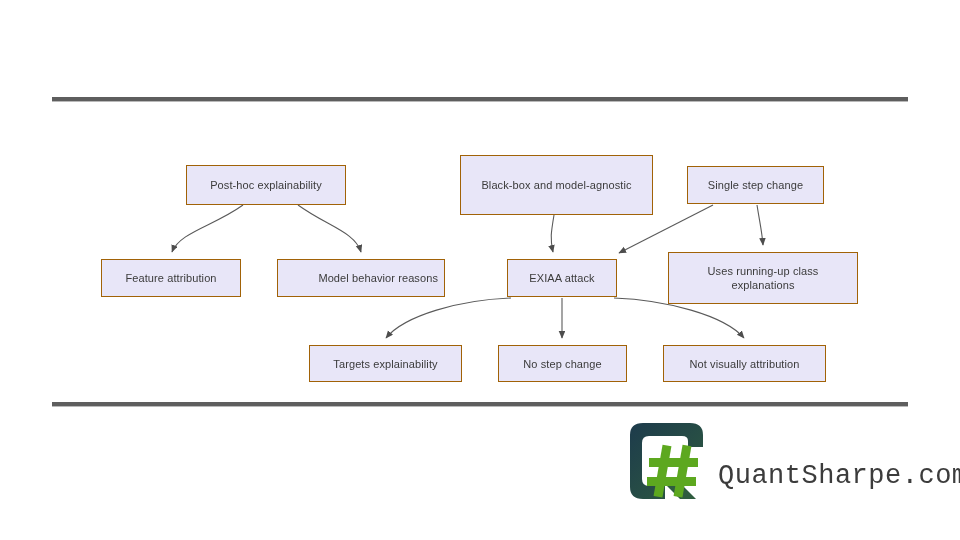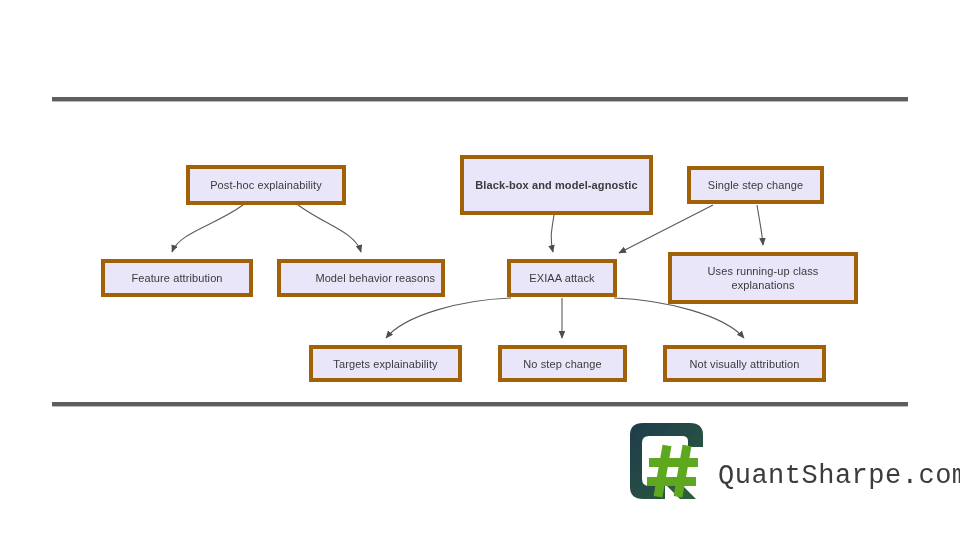--- a/index.html
+++ b/index.html
@@ -47,21 +47,21 @@
     width: 960px;
     height: 540px;
     pointer-events: none;
   }
 
   
   .node {
     position: absolute;
     box-sizing: border-box;
     background: #e8e6f8;
-    border: 4px solid #a16207;
+    border: 1px solid #a16207;
     display: flex;
     align-items: center;
     justify-content: center;
     text-align: center;
     color: #3b3b3b;
     font-size: 11px;
     line-height: 14px;
     padding: 2px 6px;
     letter-spacing: 0.1px;
   }
@@ -126,29 +126,29 @@
         <path d="M 562,298 L 562,338"></path>
 
         <path d="M 614,298 C 666,300 724,315 744,338"></path>
       </g>
     </svg>
 
     <div class="node" style="left:186px; top:165px; width:160px; height:40px;">
       <span>Post-hoc explainability</span>
     </div>
 
-    <div class="node" style="left:460px; top:155px; width:193px; height:60px;font-weight:bold;">
+    <div class="node" style="left:460px; top:155px; width:193px; height:60px;">
       <span>Black-box and model-agnostic</span>
     </div>
 
     <div class="node" style="left:687px; top:166px; width:137px; height:38px;">
       <span>Single step change</span>
     </div>
 
-    <div class="node" style="left:101px; top:259px; width:152px; height:38px;">
+    <div class="node" style="left:101px; top:259px; width:140px; height:38px;">
       <span>Feature attribution</span>
     </div>
 
     <div class="node" style="left:277px; top:259px; width:168px; height:38px;justify-content:flex-end;">
       <span>Model behavior reasons</span>
     </div>
 
     <div class="node" style="left:507px; top:259px; width:110px; height:38px;text-align:center;">
       <span>EXIAA attack</span>
     </div>

